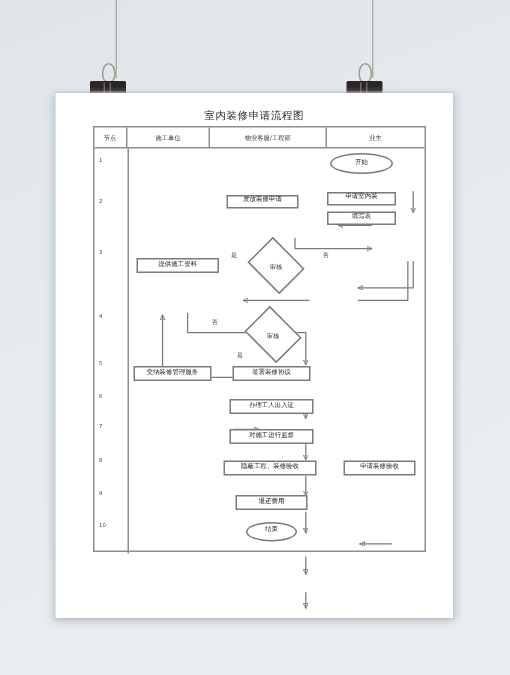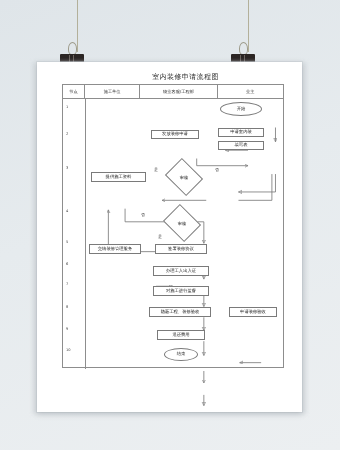--- a/index.html
+++ b/index.html
@@ -45,21 +45,21 @@
     position:absolute; left:33px; top:62px; width:273px; height:352px;
     background:#d3d8dc; filter:blur(2px); opacity:.75;
   }
   .paper {
     position:absolute; left:37px; top:62px; width:265px; height:350px;
     background:#ffffff;
     box-shadow: 0 2px 6px rgba(110,120,130,.30), 0 0 0 1px rgba(200,205,210,.5);
   }
   .doc-title {
     position:absolute; left:0; top:10px; width:100%;
-    text-align:center; font-size:7px; color:#2a2a2a; letter-spacing:.4px;margin-left:16px;
+    text-align:center; font-size:7px; color:#2a2a2a; letter-spacing:.4px;
   }
 
   
   .table {
     position:absolute; left:25px; top:22px;
     width:222px; height:284px;
     border:0.8px solid #8d8d8d;
   }
   .hdr-row {
     position:absolute; left:0; top:0; width:100%; height:14px;

